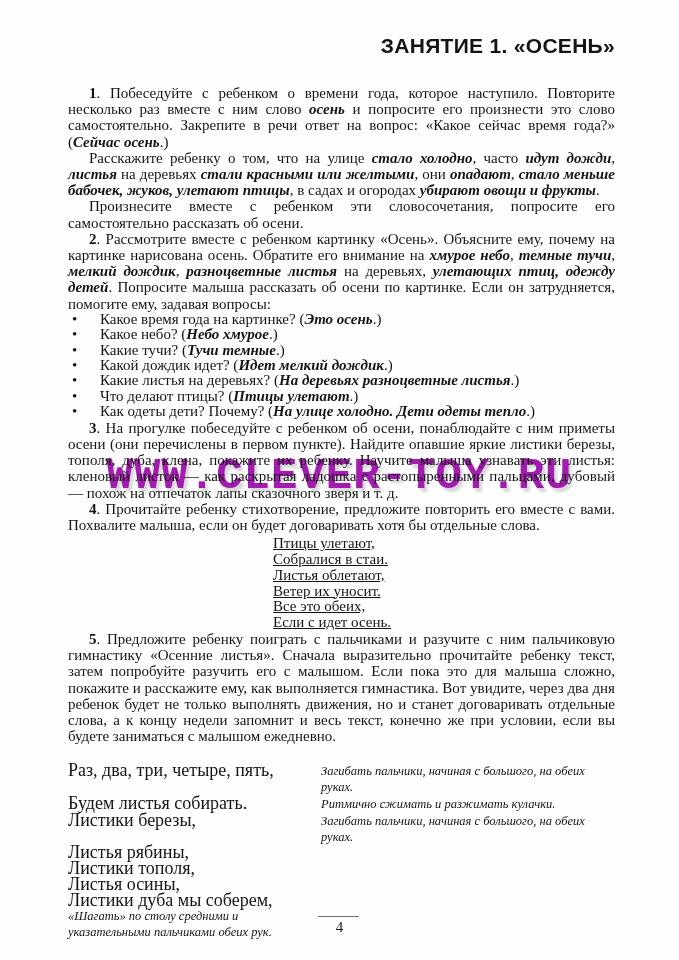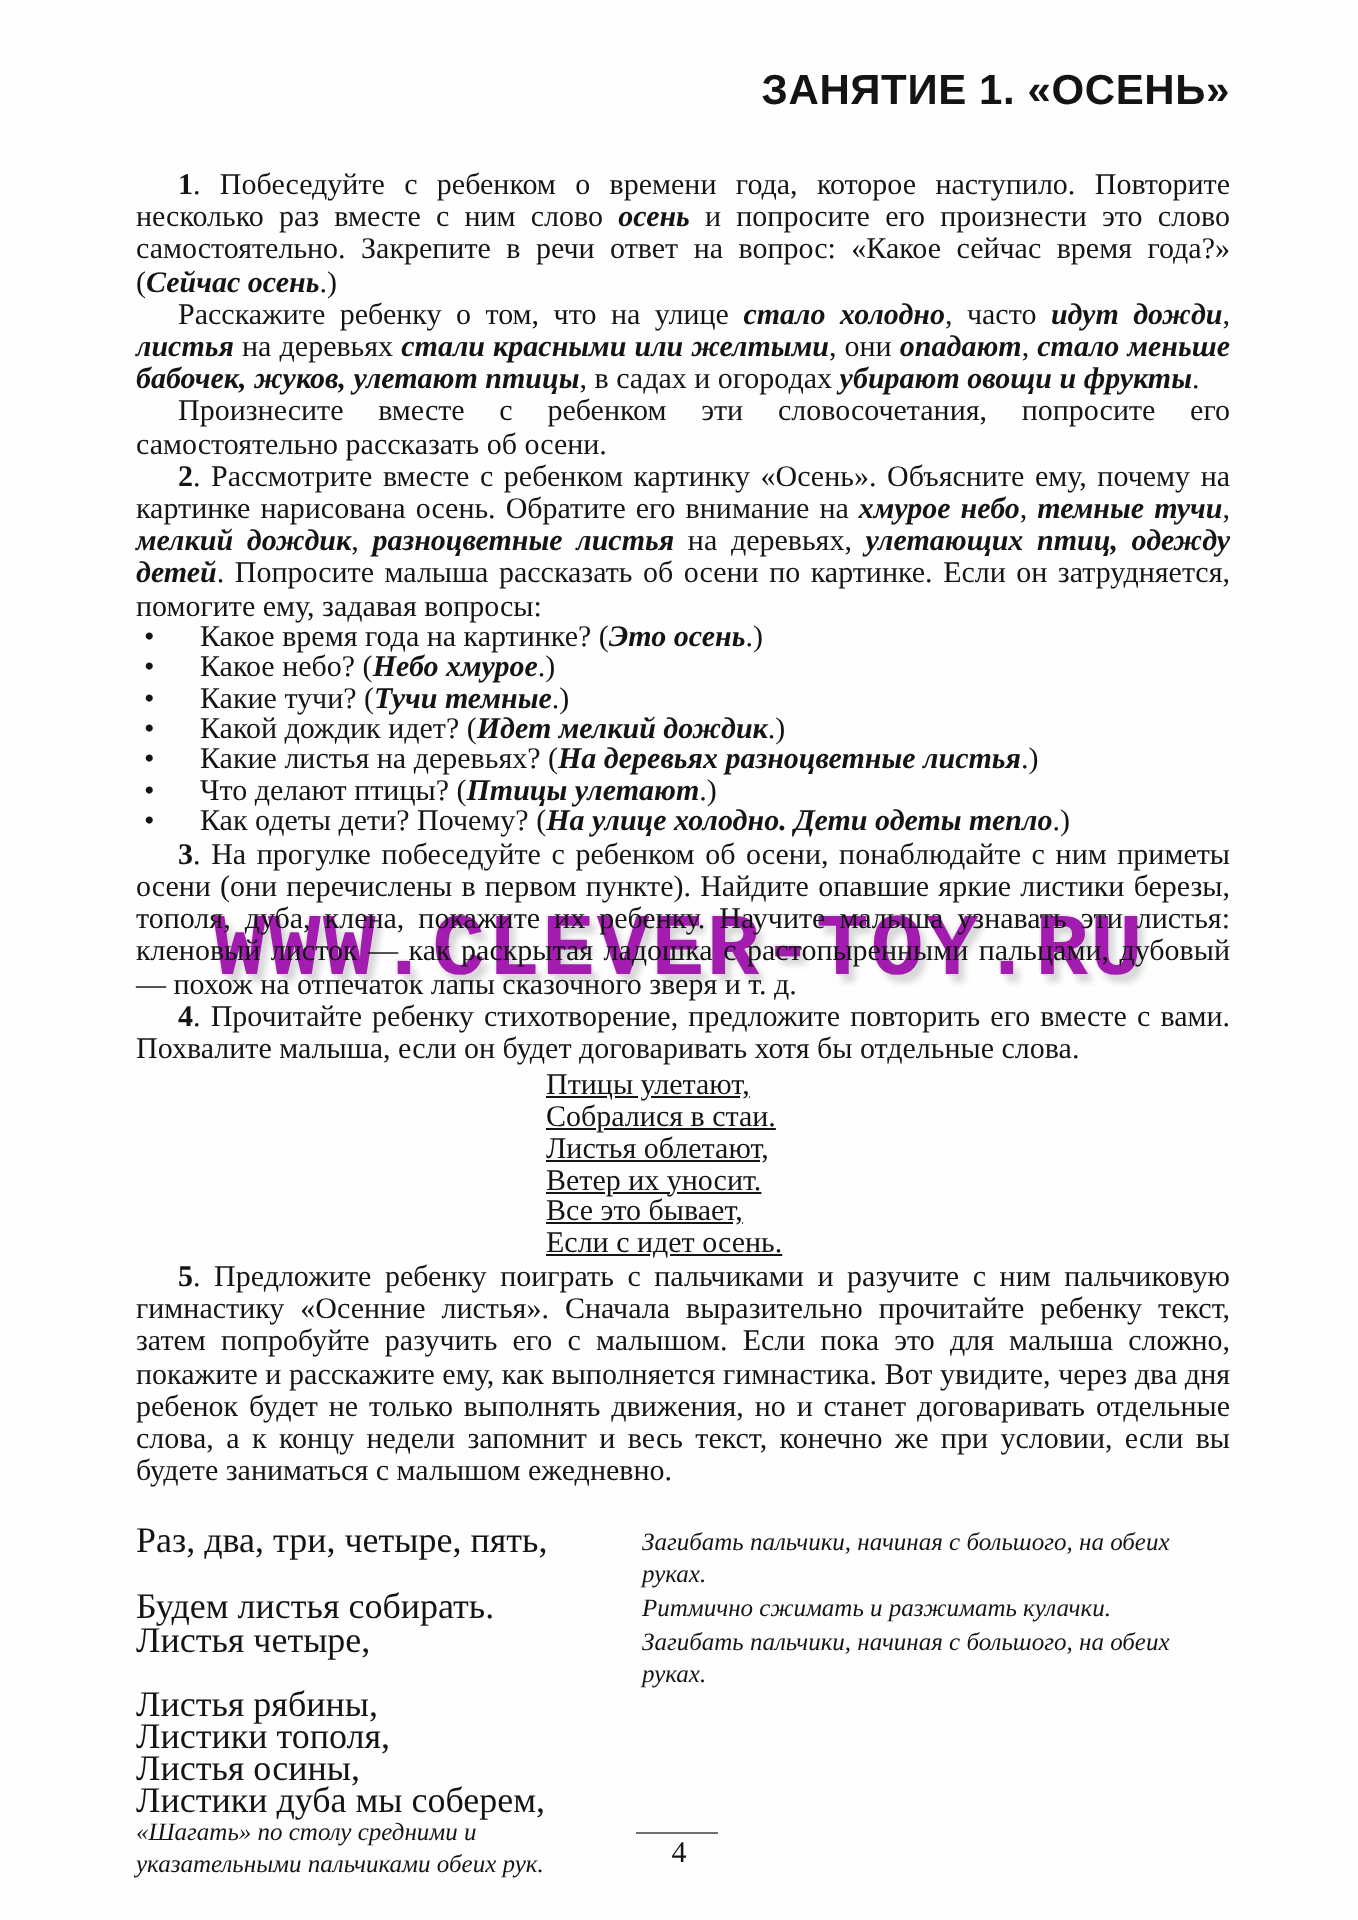--- a/index.html
+++ b/index.html
@@ -119,32 +119,32 @@
     </ul>
 
     <p class="body"><span class="b">3</span><span>. На прогулке побеседуйте с ребенком об осени, понаблюдайте с ним приметы осени (они перечислены в первом пункте). Найдите опавшие яркие листики березы, тополя, дуба, клена, покажите их ребенку. Научите малыша узнавать эти листья: кленовый листок — как раскрытая ладошка с растопыренными пальцами, дубовый — похож на отпечаток лапы сказочного зверя и т. д.</span></p>
     <p class="body"><span class="b">4</span><span>. Прочитайте ребенку стихотворение, предложите повторить его вместе с вами. Похвалите малыша, если он будет договаривать хотя бы отдельные слова.</span></p>
 
     <div class="poem">
       <div class="poem-line">Птицы улетают,</div>
       <div class="poem-line">Собралися в стаи.</div>
       <div class="poem-line">Листья облетают,</div>
       <div class="poem-line">Ветер их уносит.</div>
-      <div class="poem-line">Все это бывает,</div>
+      <div class="poem-line">Все это обеих,</div>
       <div class="poem-line">Если с идет осень.</div>
     </div>
 
     <p class="body p-sec5"><span class="b">5</span><span>. Предложите ребенку поиграть с пальчиками и разучите с ним пальчиковую гимнастику «Осенние листья». Сначала выразительно прочитайте ребенку текст, затем попробуйте разучить его с малышом. Если пока это для малыша сложно, покажите и расскажите ему, как выполняется гимнастика. Вот увидите, через два дня ребенок будет не только выполнять движения, но и станет договаривать отдельные слова, а к концу недели запомнит и весь текст, конечно же при условии, если вы будете заниматься с малышом ежедневно.</span></p>
 
     <div class="fingerplay">
       <div class="fp-left">Раз, два, три, четыре, пять,</div>
       <div class="fp-right">Загибать пальчики, начиная с большого, на обеих руках.</div>
       <div class="fp-left">Будем листья собирать.</div>
       <div class="fp-right">Ритмично сжимать и разжимать кулачки.</div>
-      <div class="fp-left">Листья четыре,</div>
+      <div class="fp-left">Листики березы,</div>
       <div class="fp-right">Загибать пальчики, начиная с большого, на обеих руках.</div>
       <div class="fp-left">Листья рябины,</div>
       <div class="fp-right"></div>
       <div class="fp-left">Листики тополя,</div>
       <div class="fp-right"></div>
       <div class="fp-left">Листья осины,</div>
       <div class="fp-right"></div>
       <div class="fp-left">Листики дуба мы соберем,</div>
       <div class="fp-right"></div>
       <div class="fp-right">«Шагать» по столу средними и указательными пальчиками обеих рук.</div>

